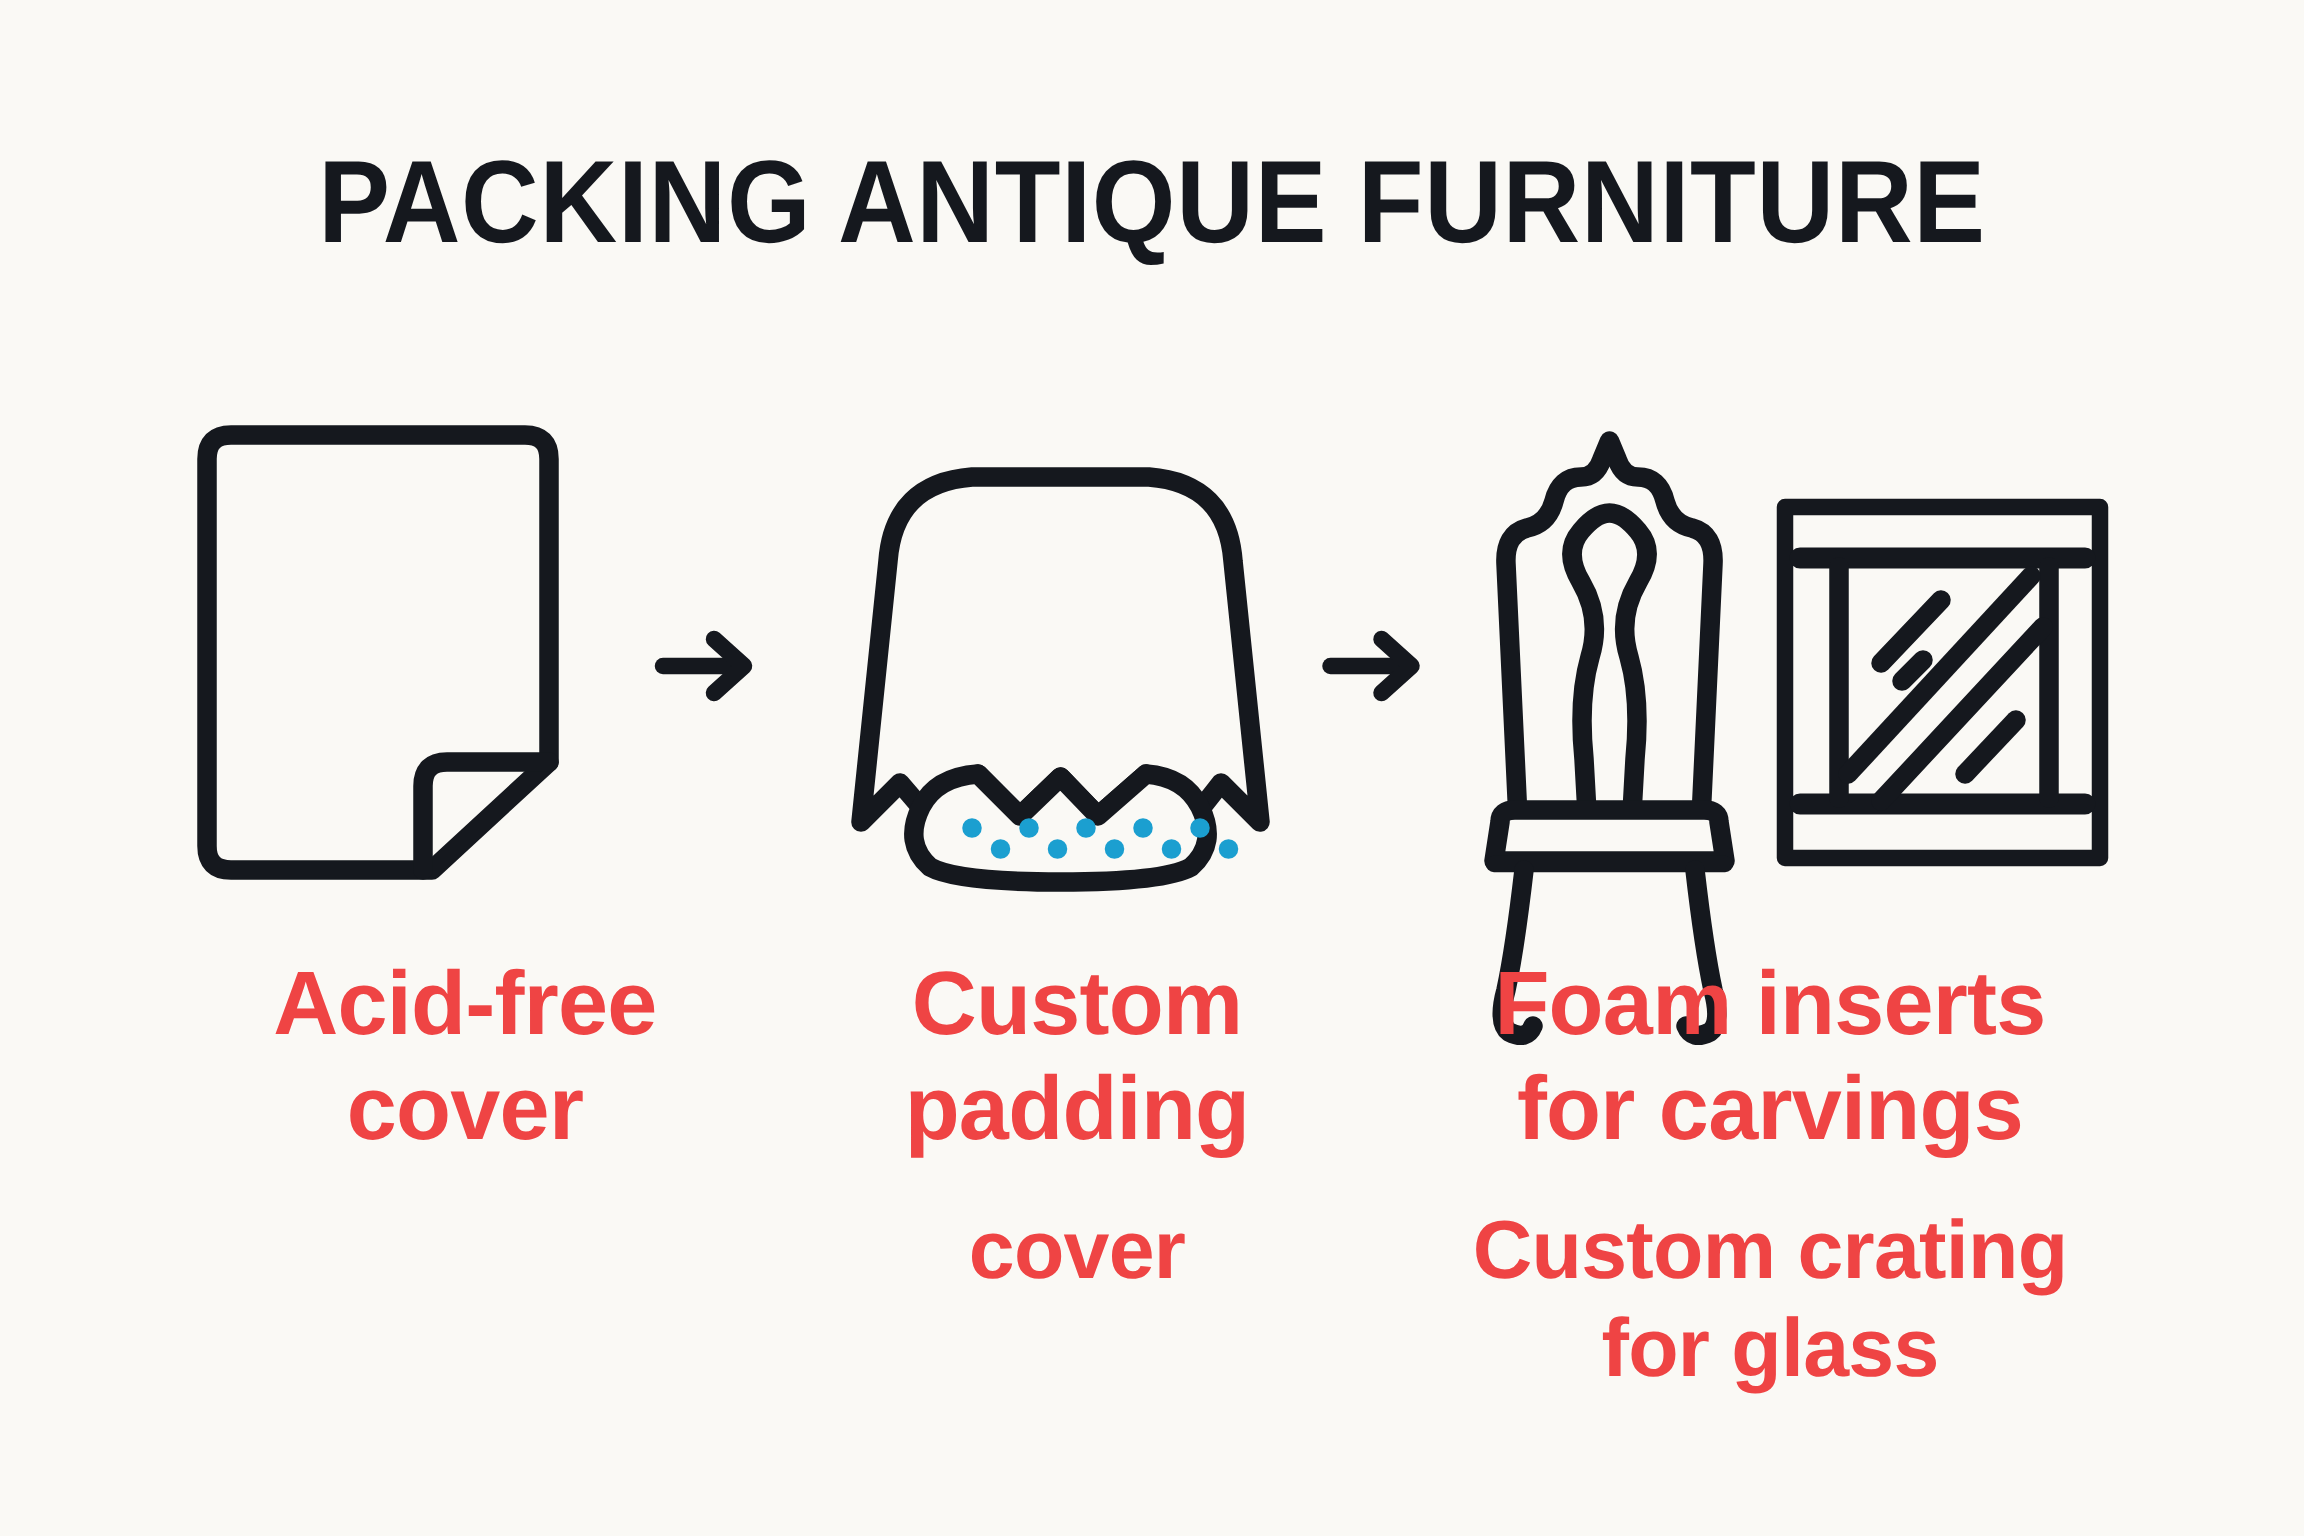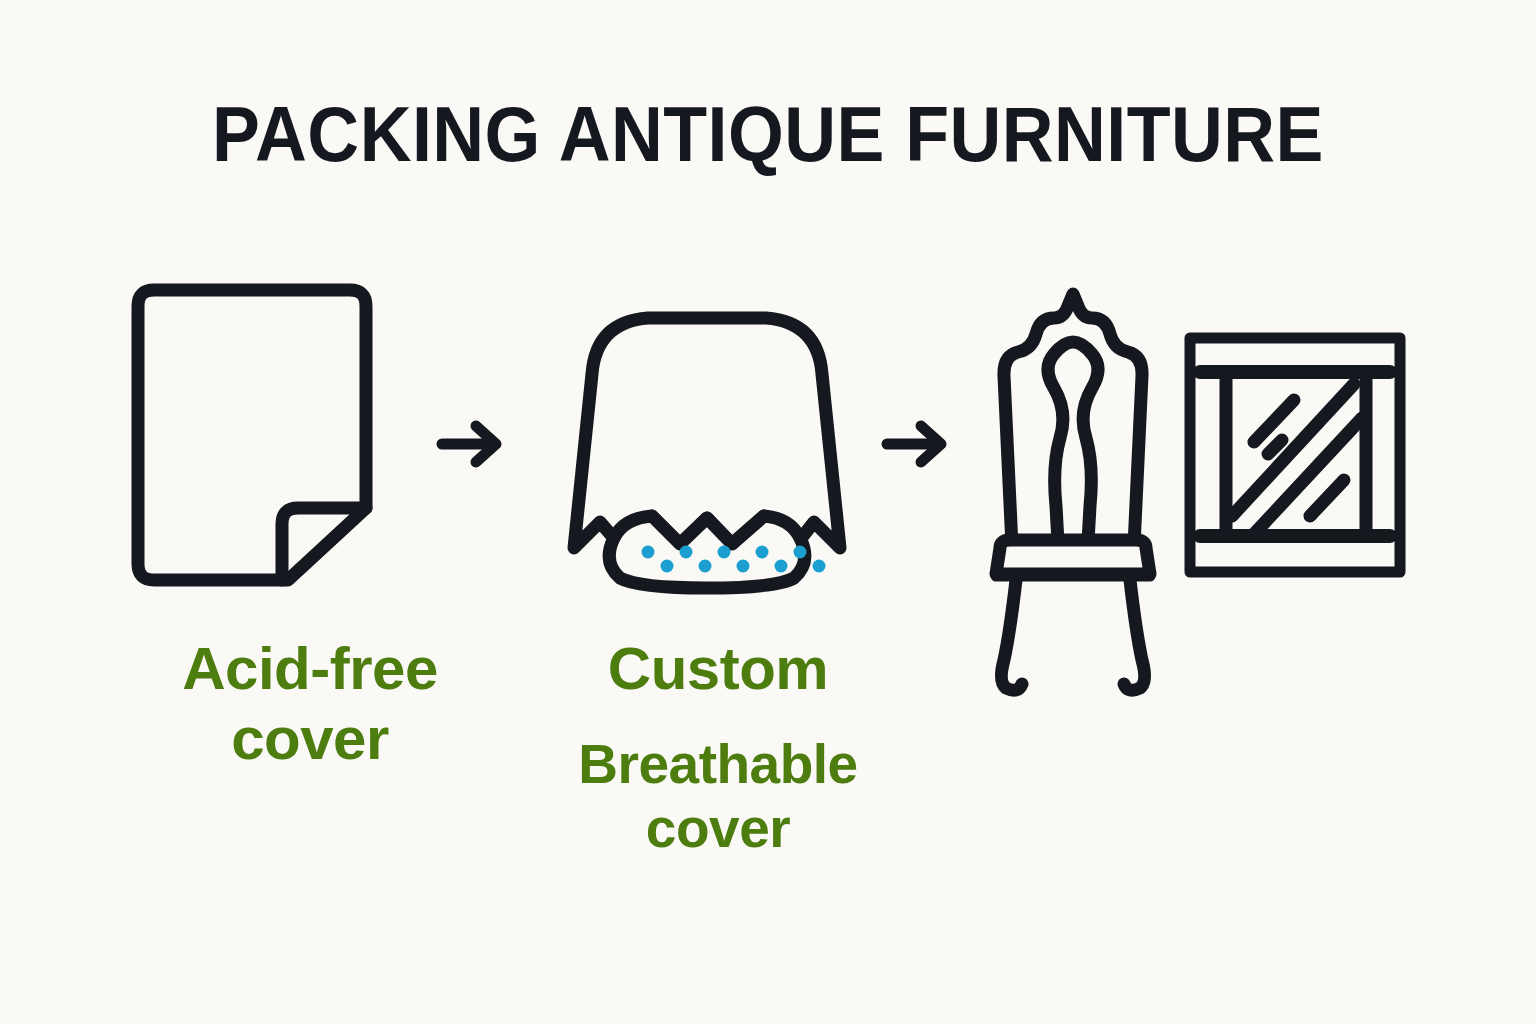--- a/index.html
+++ b/index.html
@@ -50,21 +50,21 @@
     top: 0;
   }
   .arrow-slot {
     position: absolute;
   }
 
   
   .label-col {
     position: absolute;
     text-align: center;
-    color: #4d7c0f;
+    color: #ef4444;
     font-family: "Liberation Sans", sans-serif;
     font-weight: 700;
   }
   .label-primary {
     font-size: 60px;
     line-height: 1.16;
     letter-spacing: -0.5px;
   }
   .label-secondary {
     font-size: 55px;
@@ -240,21 +240,31 @@
   <div id="col-1" class="label-col">
     <div class="label-primary">
       <div>Acid-free</div>
       <div>cover</div>
     </div>
   </div>
 
   <div id="col-2" class="label-col">
     <div class="label-primary">
       <div>Custom</div>
+      <div>padding</div>
     </div>
     <div class="label-secondary">
-      <div>Breathable</div>
       <div>cover</div>
     </div>
   </div>
 
+  <div id="col-3" class="label-col">
+    <div class="label-primary">
+      <div>Foam inserts</div>
+      <div>for carvings</div>
+    </div>
+    <div class="label-secondary">
+      <div>Custom crating</div>
+      <div>for glass</div>
+    </div>
+  </div>
 
 </div>
 
 </body></html>

